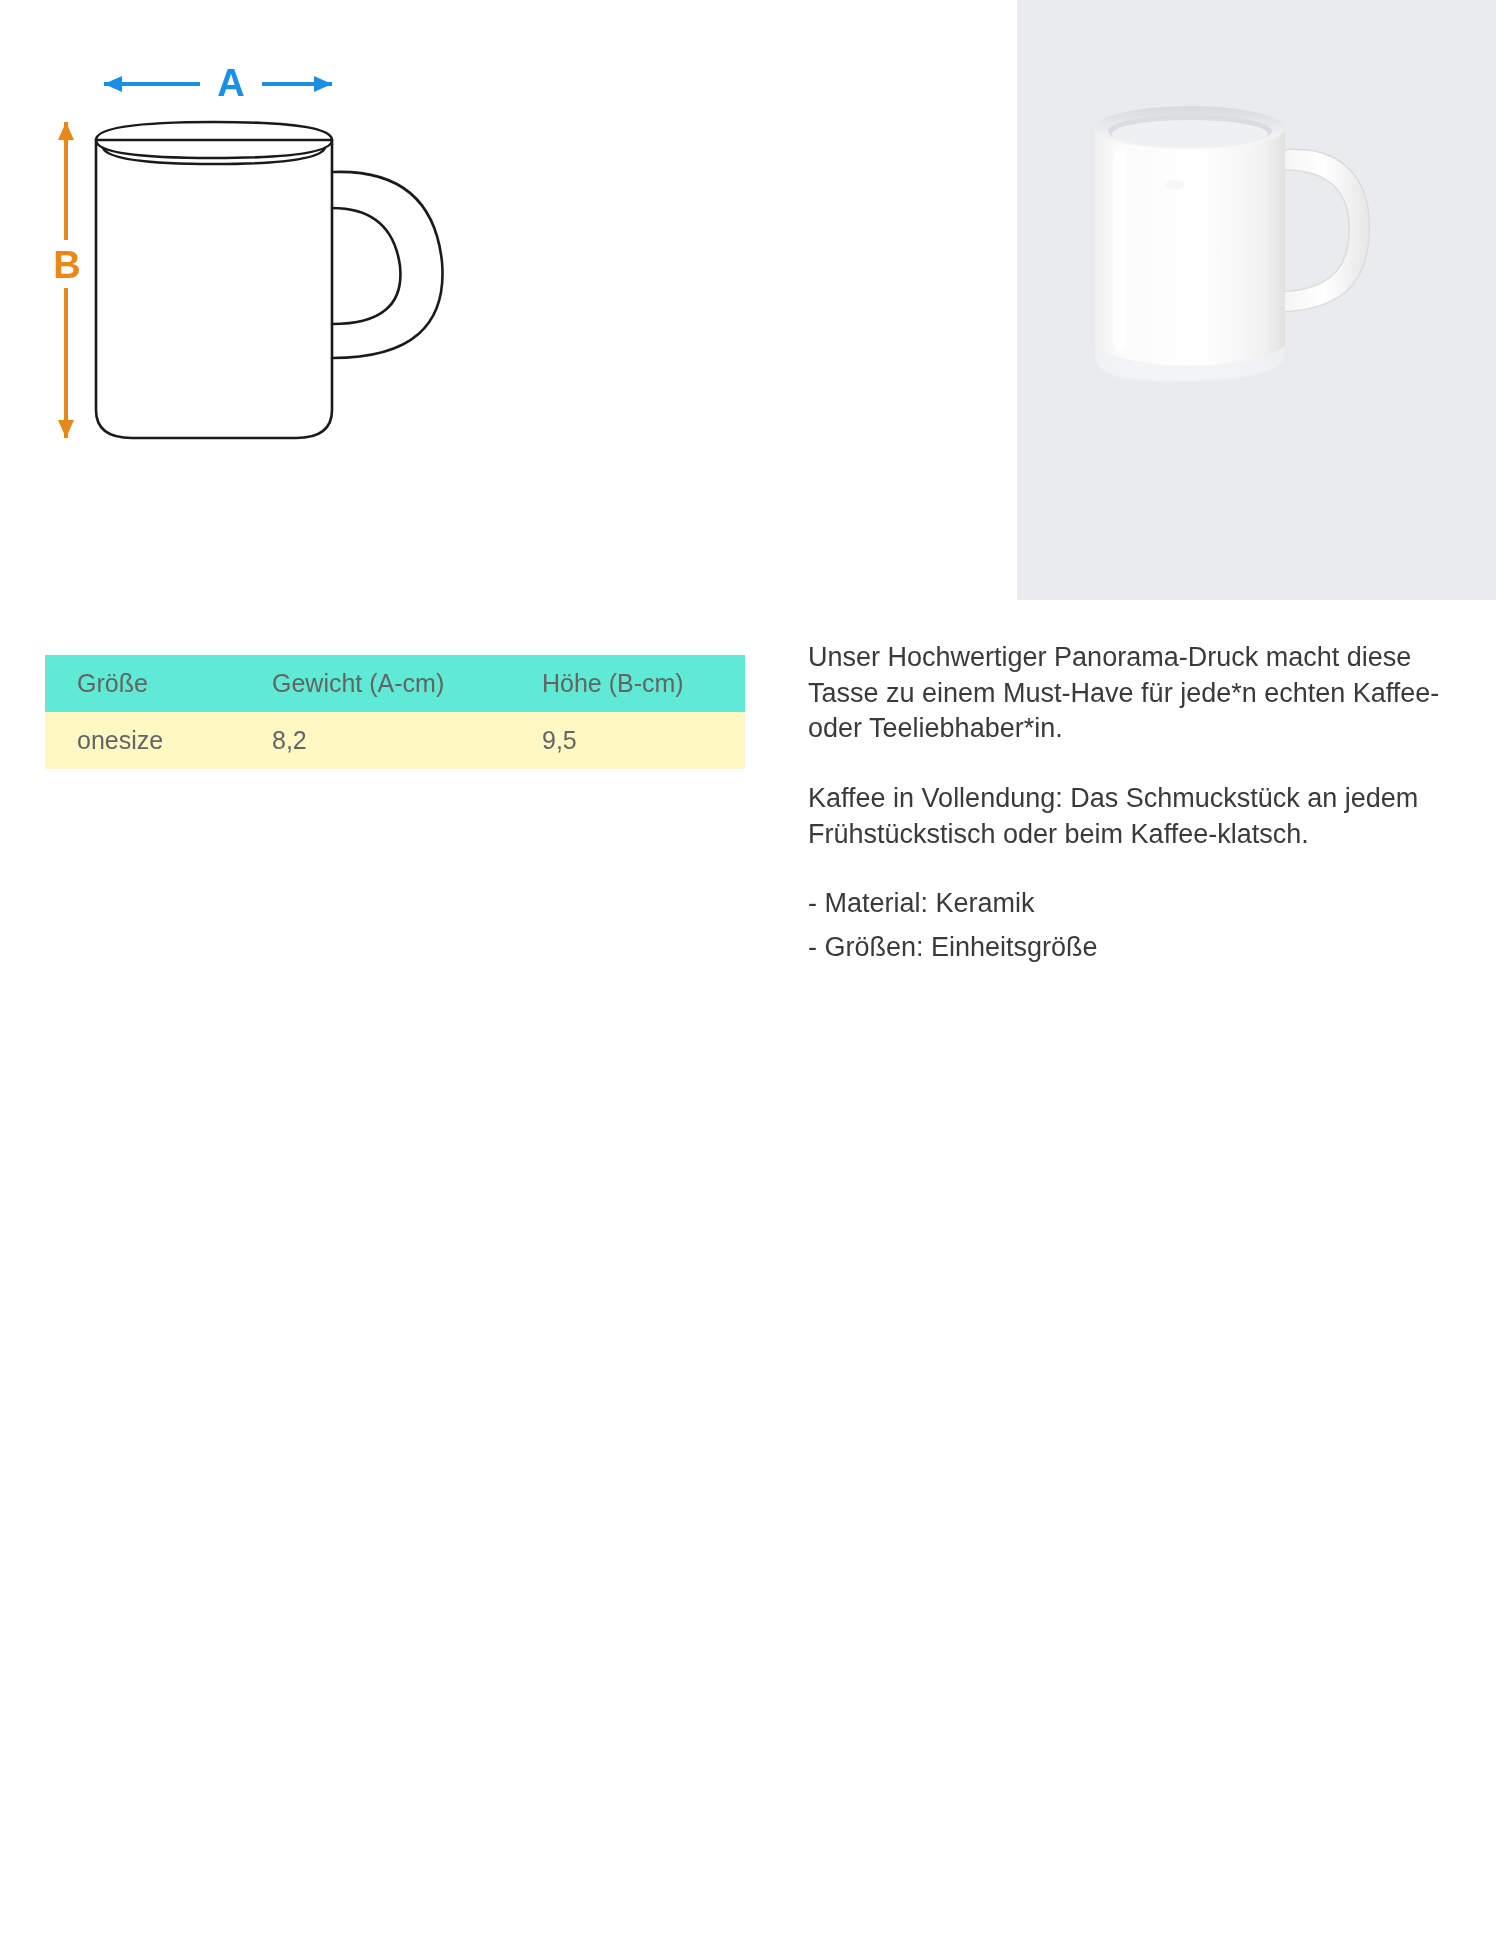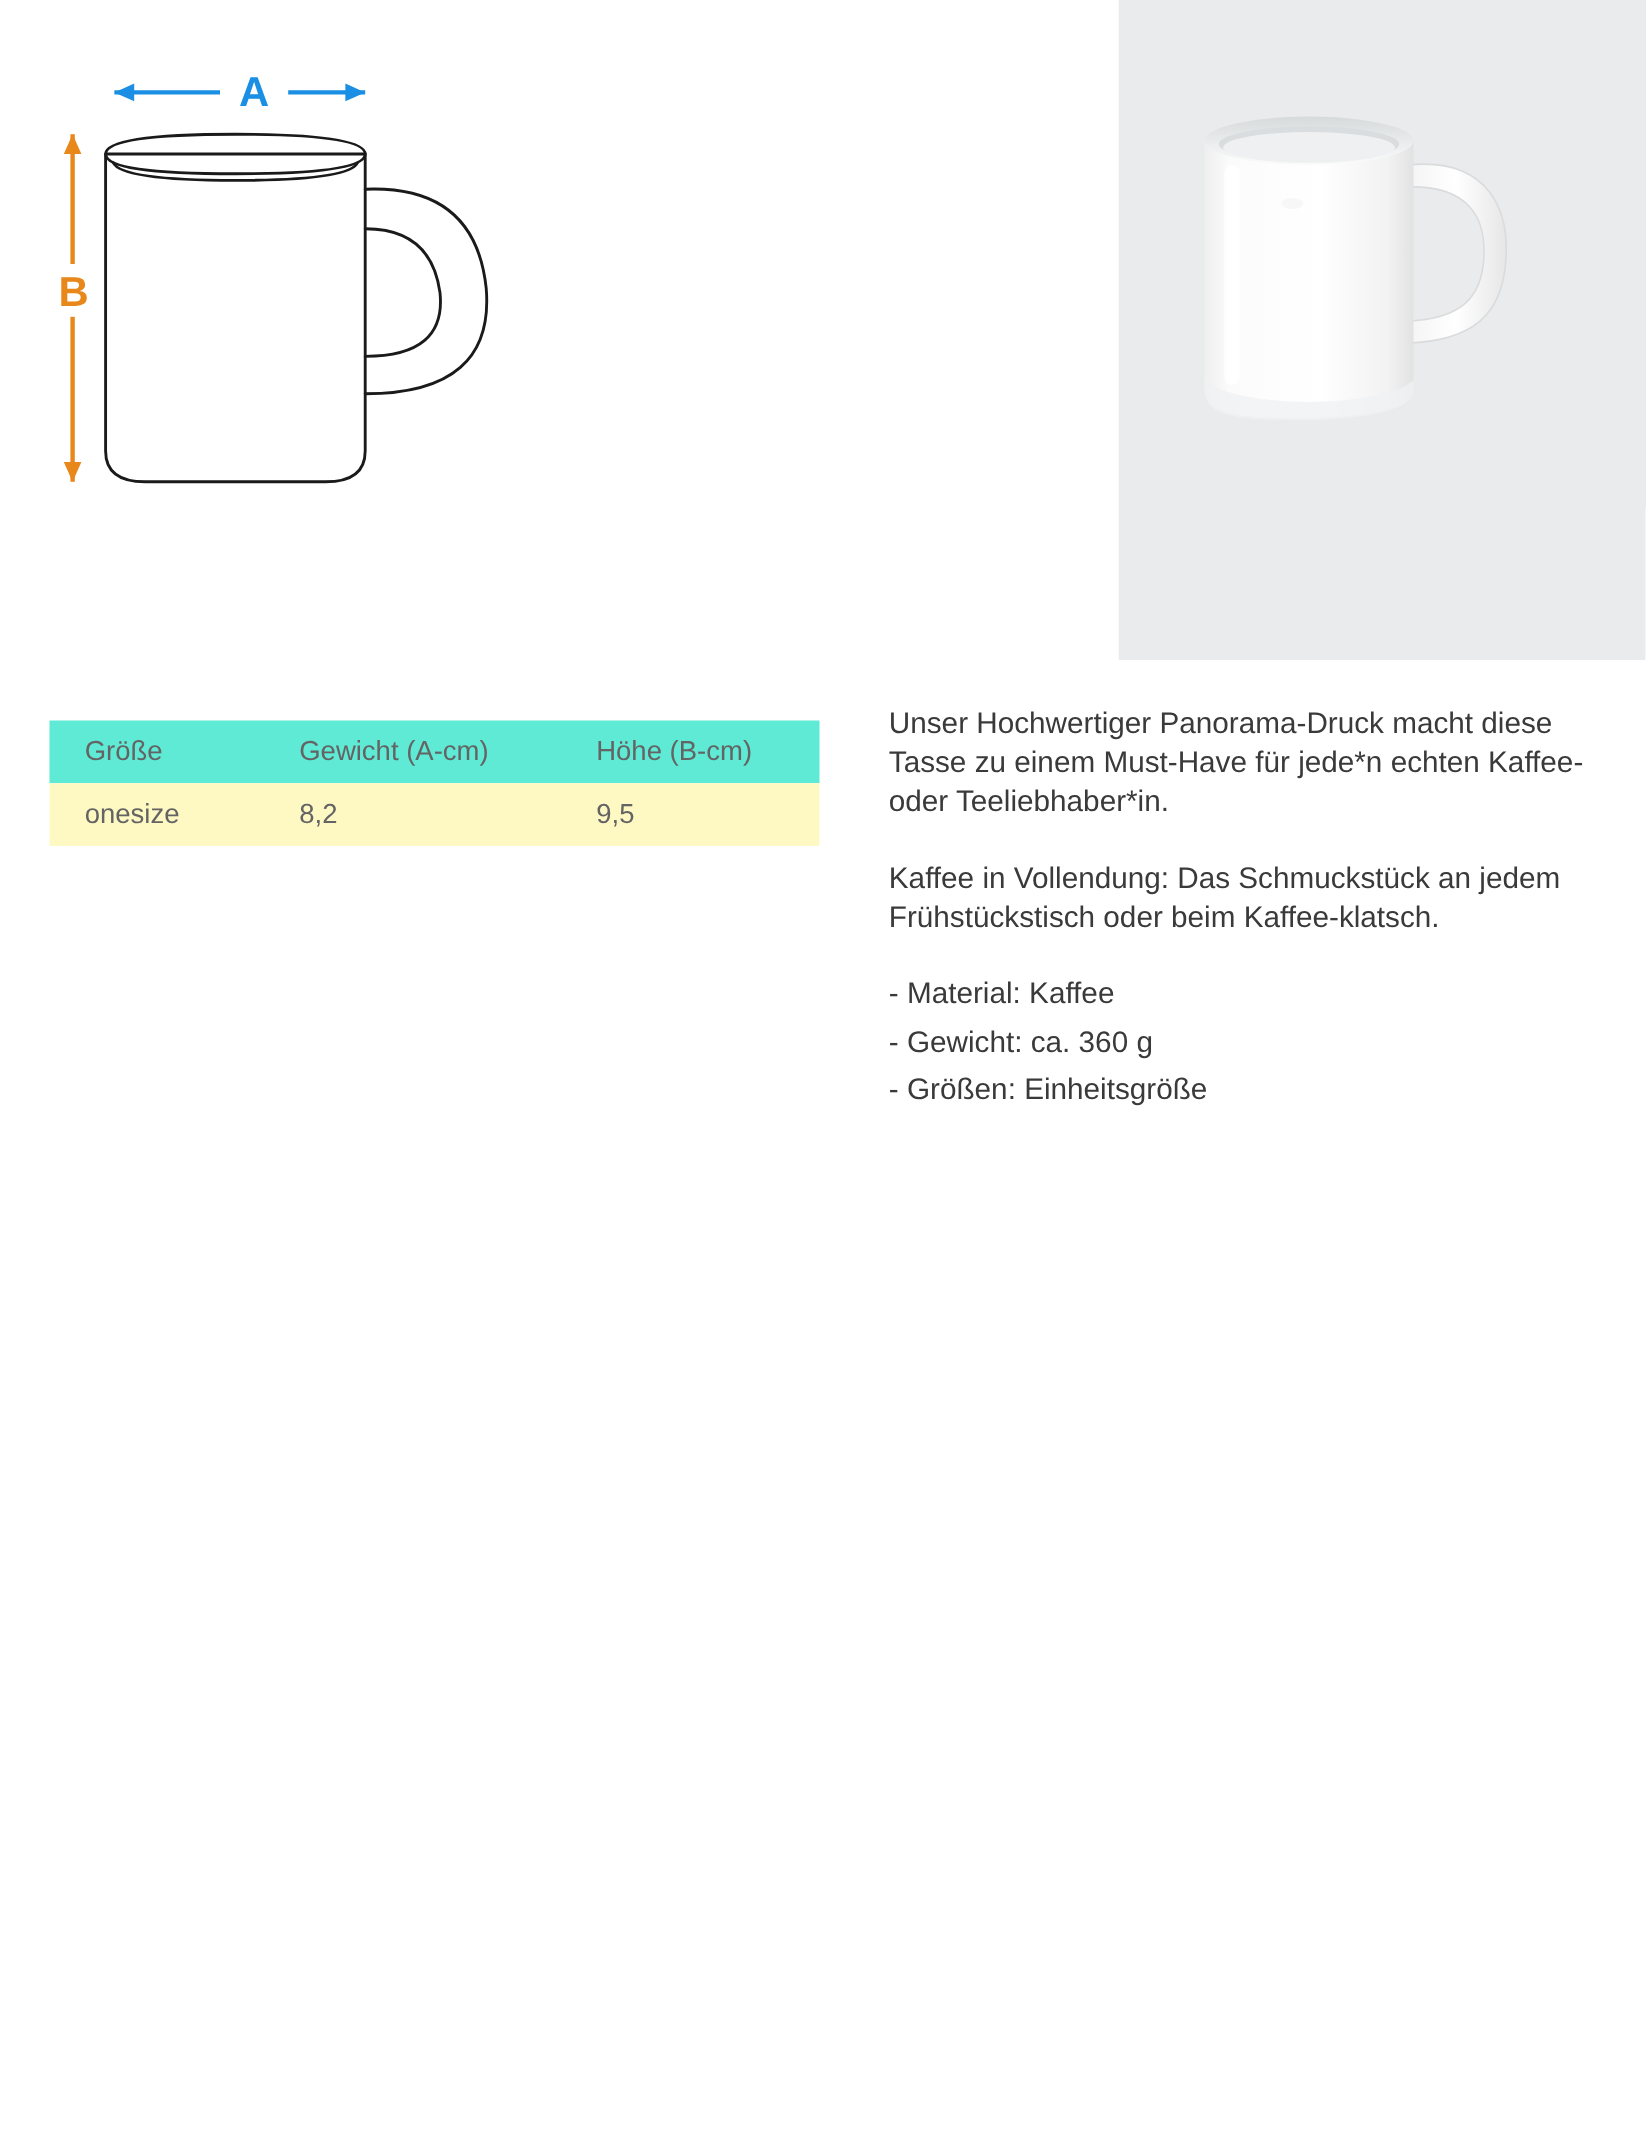--- a/index.html
+++ b/index.html
@@ -199,17 +199,16 @@
       <td>8,2</td>
       <td>9,5</td>
     </tr>
   </tbody>
 </table>
 
 <div class="description">
   <p>Unser Hochwertiger Panorama-Druck macht diese Tasse zu einem Must-Have für jede*n echten Kaffee- oder Teeliebhaber*in.</p>
   <p>Kaffee in Vollendung: Das Schmuckstück an jedem Frühstückstisch oder beim Kaffee-klatsch.</p>
   <ul>
-    <li>- Material: Kaffee</li>
-    <li>- Gewicht: ca. 360 g</li>
+    <li>- Material: Keramik</li>
     <li>- Größen: Einheitsgröße</li>
   </ul>
 </div>
 
 </body></html>

